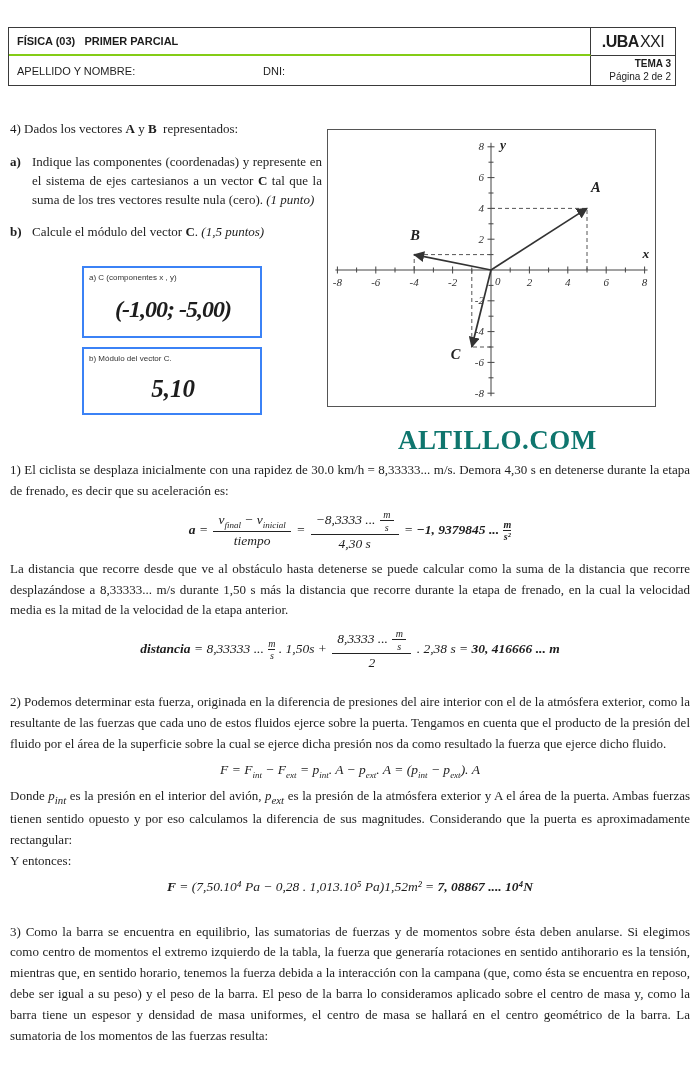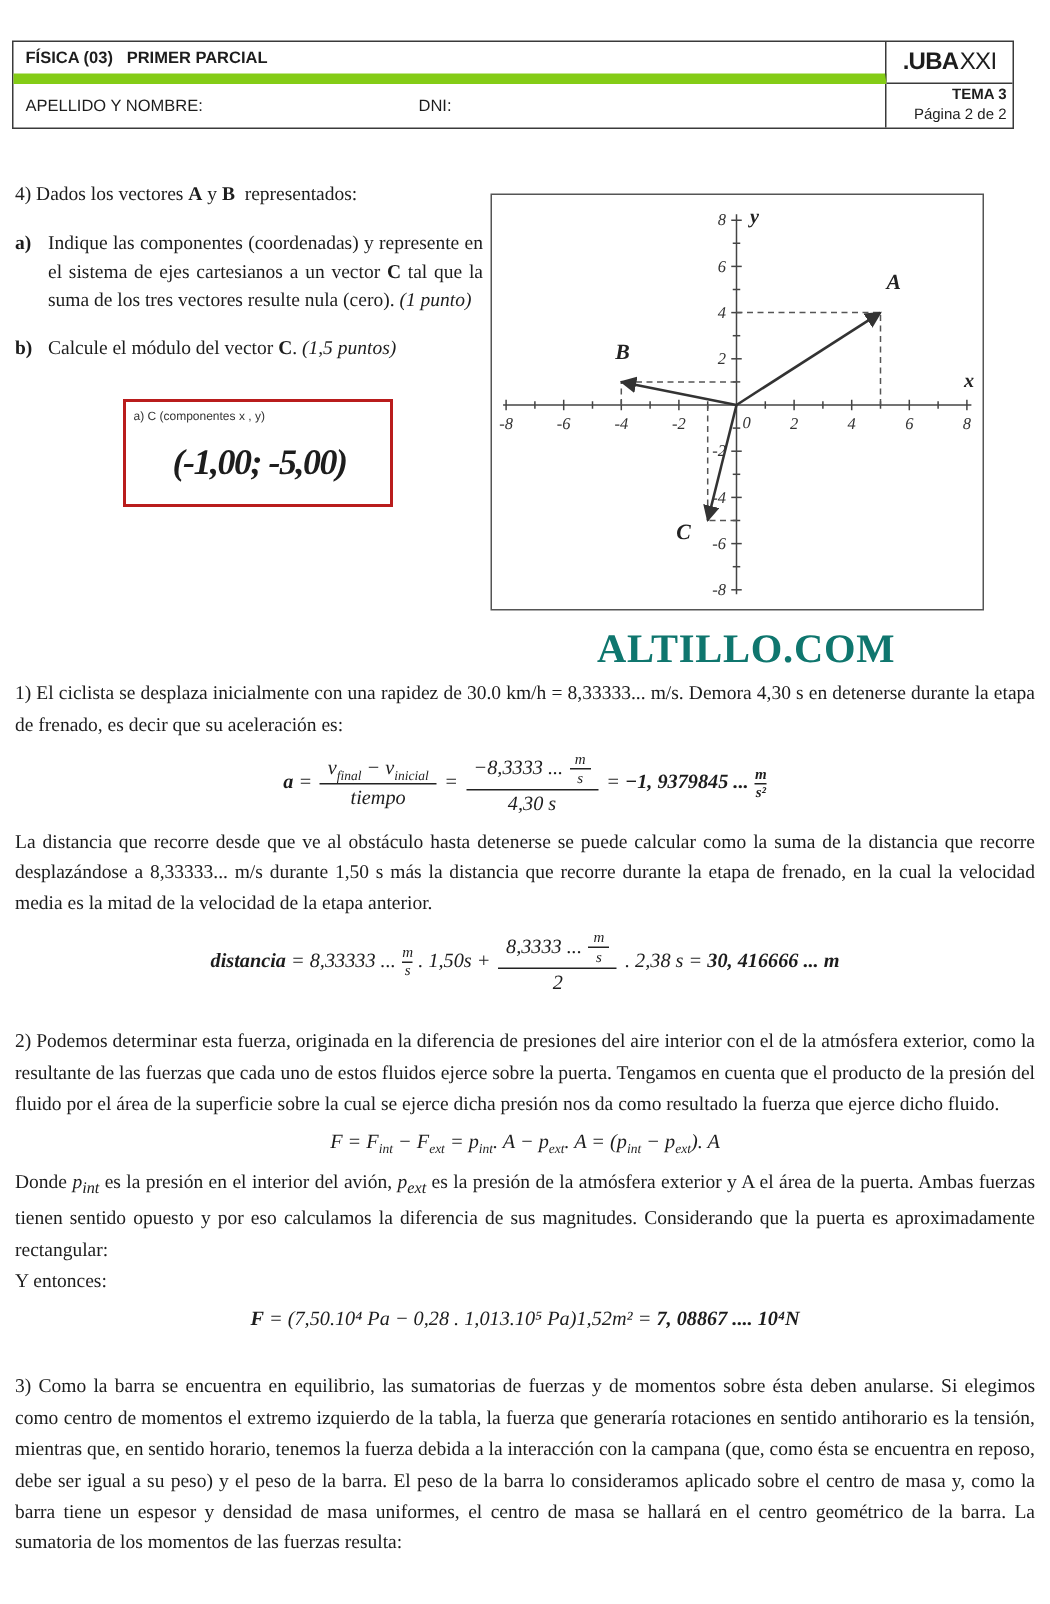--- a/index.html
+++ b/index.html
@@ -4,43 +4,43 @@
 <style>
   html,body{margin:0;padding:0;}
   body{width:700px;height:1069px;background:#fff;color:#1d1d1d;position:relative;overflow:hidden;
        font-family:"Liberation Serif", serif;}
   .pre{white-space:pre-wrap;}
 
   
   .hdr{margin:27px 24px 0 8px;border:1px solid #3a3a3a;display:grid;
        grid-template-columns:1fr 84px;grid-template-rows:28px 29px;
        font-family:"Liberation Sans", sans-serif;}
-  .hdr-course{border-right:1px solid #3a3a3a;border-bottom:7px solid #84cc16;
+  .hdr-course{border-right:1px solid #3a3a3a;border-bottom:2px solid #84cc16;
        display:flex;align-items:center;padding-left:8px;font-weight:bold;font-size:11px;}
   .hdr-logo{border-bottom:1px solid #3a3a3a;display:flex;align-items:center;justify-content:center;
        font-size:16px;letter-spacing:-0.5px;}
   .hdr-logo .uba{font-weight:800;}
   .hdr-logo .xxi{font-weight:400;margin-left:1px;}
   .hdr-name{position:relative;border-right:1px solid #3a3a3a;display:flex;align-items:center;
        padding-left:8px;font-size:11px;}
-  .hdr-name .dni{position:absolute;left:270px;}
+  .hdr-name .dni{position:absolute;left:254px;}
   .hdr-meta{display:flex;flex-direction:column;align-items:flex-end;justify-content:center;
        padding-right:4px;font-size:10px;line-height:1.25;}
   .hdr-meta .tema{font-weight:bold;}
 
   
   .q4{display:flex;margin:34px 0 0 10px;}
   .q4-left{width:312px;font-size:13px;line-height:1.45;}
   .q4-intro{margin-bottom:14px;}
   .q4-item{display:flex;margin-bottom:14px;}
   .q4-item .mk{flex:0 0 22px;font-weight:bold;}
   .q4-item .tx{flex:1;text-align:justify;}
   .bold{font-weight:bold;}
   .it{font-style:italic;}
-  .ansbox{width:168px;margin-left:72px;border:2px solid #b91c1c;padding:4px 3px 4px 5px;}
+  .ansbox{width:168px;margin-left:72px;border:2px solid #3b82f6;padding:4px 3px 4px 5px;}
   .ansbox .lbl{font-family:"Liberation Sans", sans-serif;font-size:8px;color:#333;}
   .ansbox .val{font-family:"Liberation Serif", serif;font-weight:bold;font-style:italic;
        text-align:center;}
   .ansbox-a{margin-top:24px;height:60px;}
   .ansbox-a .val{font-size:24px;margin-top:8px;letter-spacing:-1px;}
   .ansbox-b{margin-top:9px;height:56px;}
   .ansbox-b .val{font-size:25px;margin-top:6px;}
 
   
   .diag{width:327px;height:276px;border:1px solid #555;margin-left:5px;margin-top:9px;background:#fff;}
@@ -98,20 +98,24 @@
     </div>
 
     <div class="q4-item">
       <span class="mk" data-bind="question4.item_b_marker">b)</span>
       <span class="tx pre"><span data-bind="question4.item_b_t1">Calcule el módulo del vector </span><span class="bold" data-bind="question4.item_b_c">C</span><span data-bind="question4.item_b_t2">. </span><span class="it" data-bind="question4.item_b_points">(1,5 puntos)</span></span>
     </div>
 
     <div class="ansbox ansbox-a">
       <div class="lbl" data-bind="question4.answer_a_label">a) C (componentes x , y)</div>
       <div class="val" data-bind="question4.answer_a_value">(-1,00; -5,00)</div>
+    </div>
+    <div class="ansbox ansbox-b">
+      <div class="lbl" data-bind="question4.answer_b_label">b) Módulo del vector C.</div>
+      <div class="val" data-bind="question4.answer_b_value">5,10</div>
     </div>
   </div>
 
   <div class="diag">
     <svg id="vector-svg" width="325" height="274" viewBox="0 0 325 274">
       <defs>
         <marker id="ah" viewBox="0 0 10 10" refX="9" refY="5" markerWidth="6.5" markerHeight="6.5" orient="auto-start-reverse">
           <path d="M0,0 L10,5 L0,10 z" fill="#333"></path>
         </marker>
       </defs>

